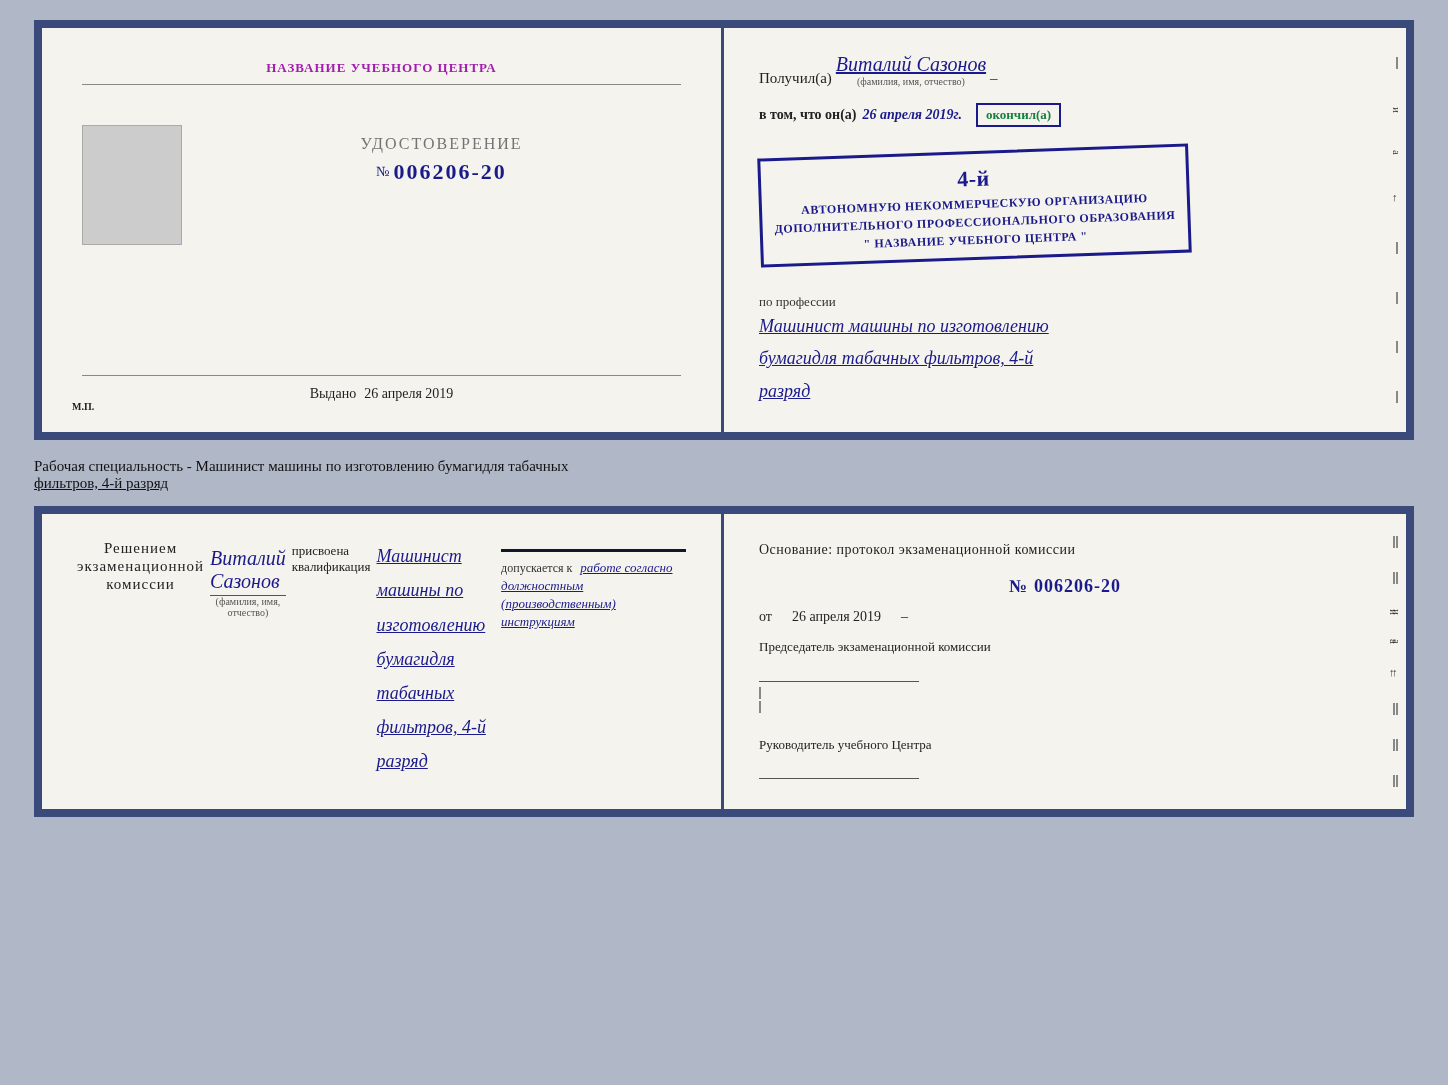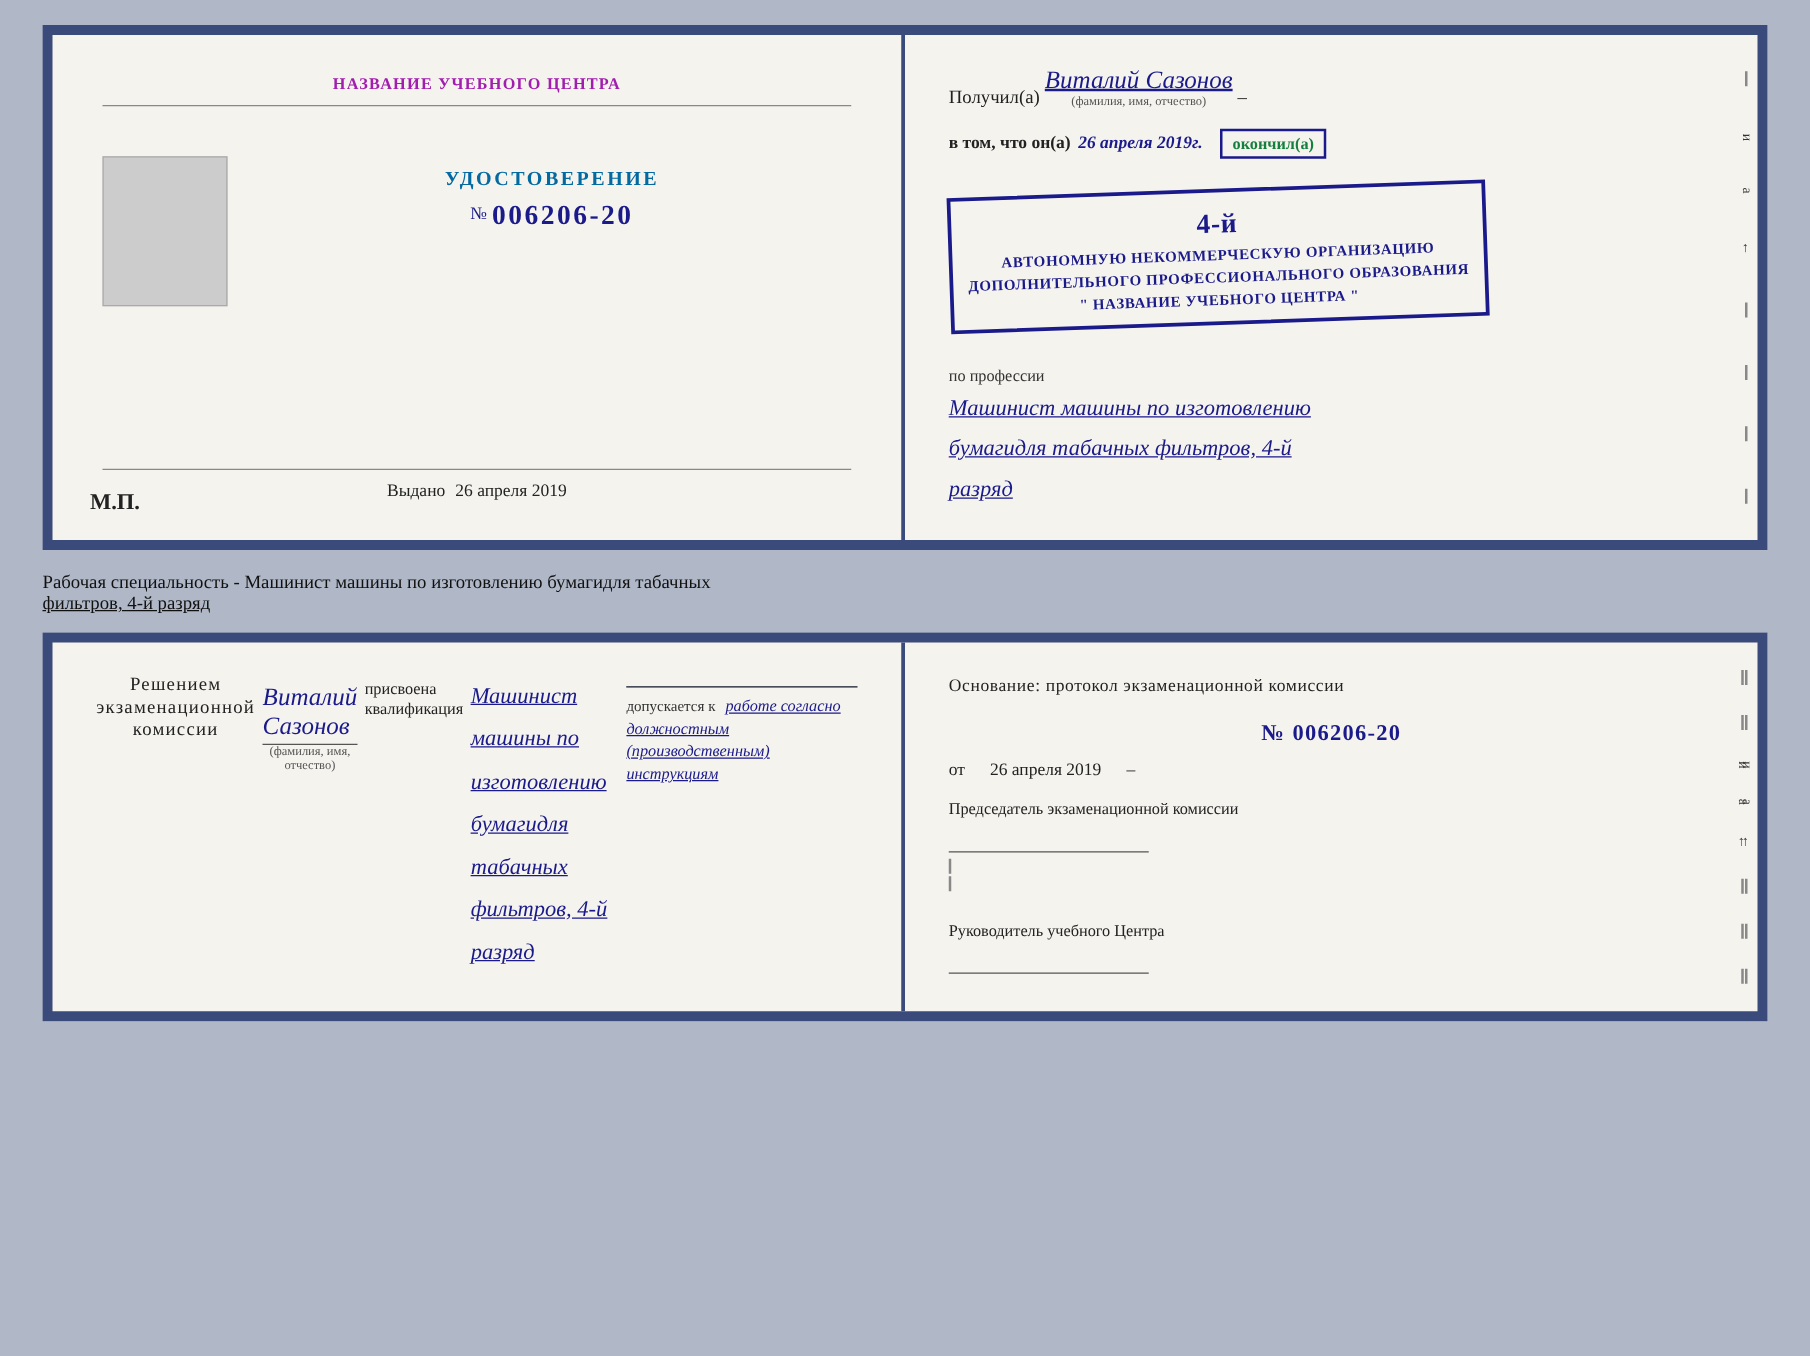--- a/index.html
+++ b/index.html
@@ -48,21 +48,21 @@
       border: 1px solid #aaa;
       margin-bottom: 20px;
       float: left;
       margin-right: 20px;
     }
 
     .mp-label {
       position: absolute;
       bottom: 20px;
       left: 30px;
-      font-size: 18px;
+      font-size: 10px;
       font-weight: bold;
       color: #222;
     }
 
     .handwritten {
       font-family: 'Segoe Script', 'Brush Script MT', cursive;
       font-size: 20px;
       color: #1a1a8a;
       text-decoration: underline;
       font-style: italic;
@@ -196,21 +196,21 @@
 <div class="document-pair">
 
   <div class="doc-left">
     <div style="text-align:center; width:100%; border-bottom:1px solid #888; padding-bottom:8px; margin-bottom:40px;">
       <span style="font-size:13px; font-weight:bold; letter-spacing:1px; color:#a21caf;">НАЗВАНИЕ УЧЕБНОГО ЦЕНТРА</span>
     </div>
 
     <div style="display:flex; width:100%; margin-bottom:20px; align-items:flex-start;">
       <div class="photo-placeholder"></div>
       <div style="flex:1; display:flex; flex-direction:column; align-items:center; margin-top:10px;">
-        <span style="font-size:16px; font-weight:bold; letter-spacing:2px; color:#0369a1;">УДОСТОВЕРЕНИЕ</span>
+        <span style="font-size:16px; font-weight:normal; letter-spacing:2px; color:#737373;">УДОСТОВЕРЕНИЕ</span>
         <div style="display:flex; align-items:center; gap:4px; margin-top:6px;">
           <span style="font-size:14px; color:#1a1a8a;">№</span>
           <span style="font-size:22px; font-weight:bold; color:#1a1a8a; letter-spacing:2px;">006206-20</span>
         </div>
       </div>
     </div>
 
     <div style="width:100%; border-top:1px solid #888; margin-top:auto; padding-top:8px; text-align:center;">
       <span style="font-size:14px; color:#222;">Выдано</span>
       <span style="font-size:14px; color:#222; margin-left:4px;">26 апреля 2019</span>
@@ -287,21 +287,21 @@
     </div>
 
     <span style="font-size:13px; color:#222; margin-top:4px;">присвоена квалификация</span>
 
     <div style="display:flex; flex-direction:column;">
       <span class="qualification-handwritten">Машинист машины по изготовлению</span>
       <span class="qualification-handwritten">бумагидля табачных фильтров, 4-й</span>
       <span class="qualification-handwritten">разряд</span>
     </div>
 
-    <div style="border-top:1px solid #0f172a; margin-top:10px; padding-top:6px;">
+    <div style="border-top:3px solid #0f172a; margin-top:10px; padding-top:6px;">
       <span style="font-size:12px; color:#333;">допускается к</span>
       <span class="allowed-handwritten" style="font-size:13px; margin-left:4px;">работе согласно должностным (производственным) инструкциям</span>
     </div>
 
     <div style="position:absolute; right:3px; top:0; bottom:0; width:18px; display:flex; flex-direction:column; justify-content:space-around; align-items:center; padding:10px 0;">
       <div style="width:2px; height:12px; background:#888;"></div>
       <div style="width:2px; height:12px; background:#888;"></div>
       <span style="font-size:11px; color:#333; writing-mode:vertical-rl;">и</span>
       <span style="font-size:11px; color:#333; writing-mode:vertical-rl;">а</span>
       <span style="font-size:11px; color:#333; writing-mode:vertical-rl;">←</span>

